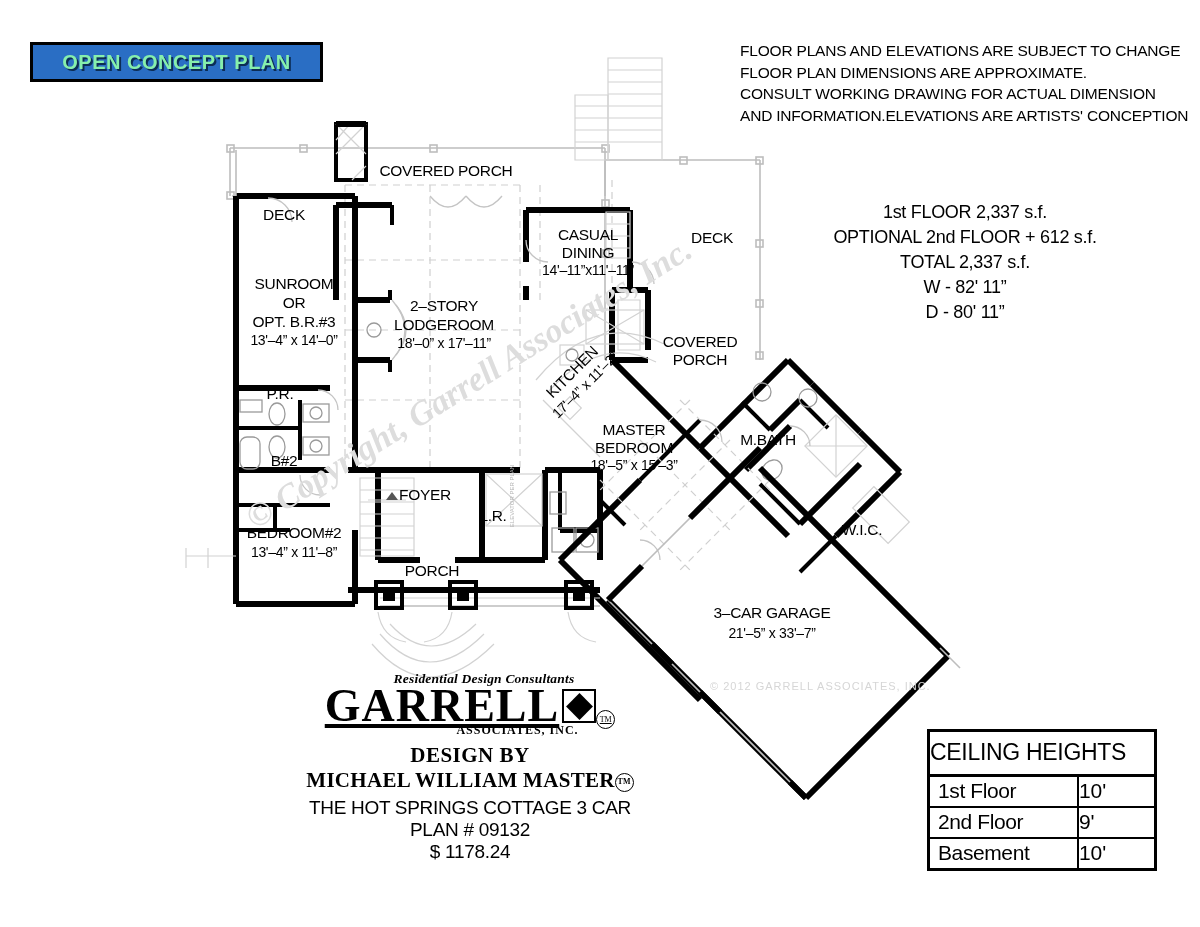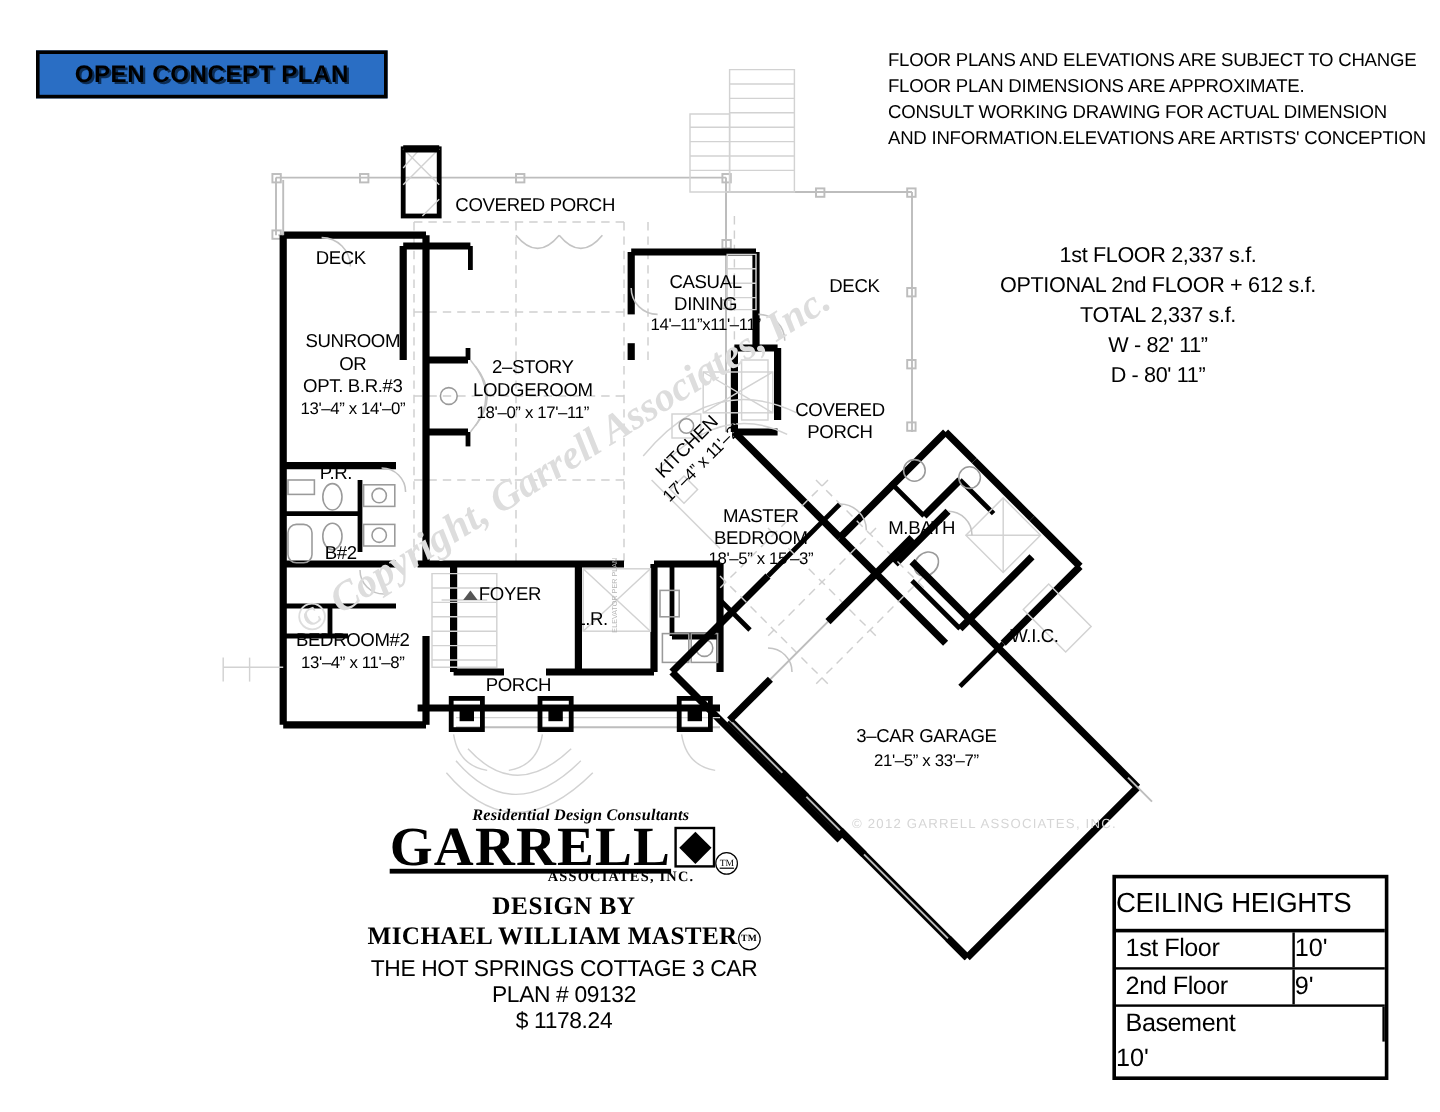--- a/index.html
+++ b/index.html
@@ -3,40 +3,40 @@
 <meta charset="utf-8">
 <style>
   html,body{margin:0;padding:0;background:#ffffff;}
   body{width:1200px;height:927px;position:relative;overflow:hidden;
        font-family:"Liberation Sans",sans-serif;color:#000;}
 
   
   #banner{position:absolute;left:30px;top:42px;width:293px;height:40px;
           background:#2a6ec4;border:3px solid #000;box-sizing:border-box;
           display:flex;align-items:center;justify-content:center;}
-  #banner-label{color:#000000;font-weight:bold;font-size:20px;letter-spacing:.5px;
+  #banner-label{color:#86efac;font-weight:bold;font-size:20px;letter-spacing:.5px;
                 text-shadow:2px 2px 0 #0c2d55;font-family:"Liberation Sans",sans-serif;}
 
   
   #disclaimer{position:absolute;left:716px;top:40px;width:470px;margin-left:24px;}
   #disclaimer div{font-size:15.5px;line-height:21.5px;letter-spacing:-.2px;
                   font-family:"Liberation Sans",sans-serif;white-space:nowrap;}
 
   
   #area-summary{position:absolute;left:820px;top:200px;width:290px;text-align:center;}
   #area-summary div{font-size:18px;line-height:25px;letter-spacing:-.3px;
                     font-family:"Liberation Sans",sans-serif;white-space:nowrap;}
 
   
   #ceiling-table{position:absolute;left:927px;top:729px;width:230px;
                  border:3px solid #000;box-sizing:border-box;background:#fff;}
   #ceiling-table .ch-title{font-size:23px;padding:7px 0 8px;
                            border-bottom:3px solid #000;letter-spacing:-.3px;}
   #ceiling-table .ch-row{display:flex;border-bottom:2px solid #000;}
-  #ceiling-table .ch-row:last-child{border-bottom:none;flex-direction:column;}
+  #ceiling-table .ch-row:last-child{border-bottom:none;}
   #ceiling-table .ch-name{flex:0 0 62%;font-size:21px;padding:2px 0 3px 8px;
                           border-right:2px solid #000;letter-spacing:-.4px;}
   #ceiling-table .ch-val{flex:1;font-size:21px;text-align:left;padding:2px 0 3px;}
 
   
   #titleblock{position:absolute;left:270px;top:671px;width:400px;text-align:center;}
   #tb-tag{font-family:"Liberation Serif",serif;font-style:italic;font-weight:bold;
           font-size:13.5px;letter-spacing:.2px;margin-left:28px;}
   #tb-logo-row{display:flex;align-items:flex-end;justify-content:center;
                margin-top:-4px;position:relative;text-decoration:underline;}

